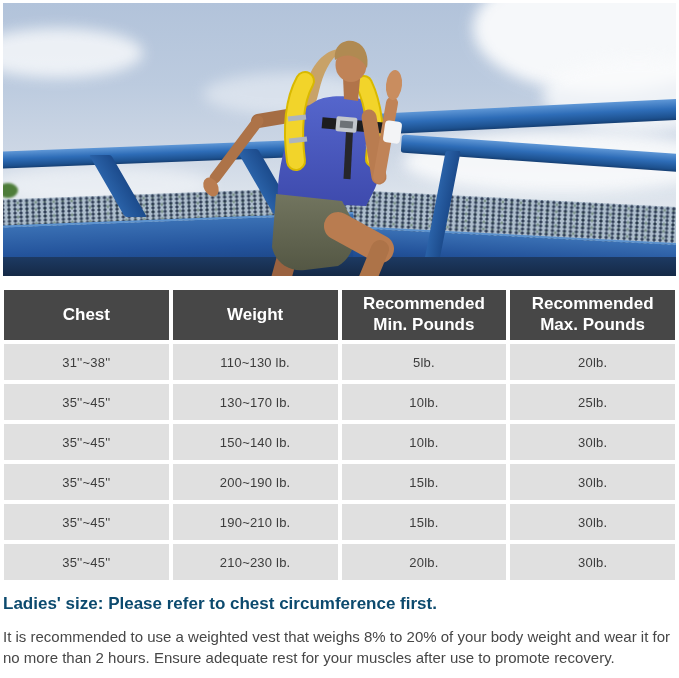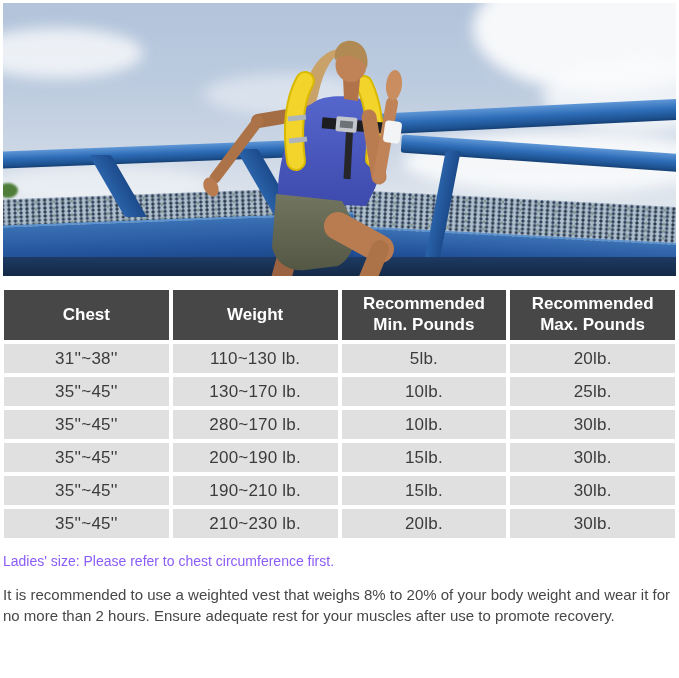--- a/index.html
+++ b/index.html
@@ -51,26 +51,26 @@
   .tree { position:absolute; left:-5px; top:180px; width:20px; height:15px;
     background:#4e7d3a; border-radius:50%; filter:blur(1px); }
 
   .runner { position:absolute; left:185px; top:18px; }
 
   
   .size-table { width:679px; margin-top:10px; border-collapse:separate; border-spacing:4px;
     table-layout:fixed; }
   .size-table th { background:#474747; color:#ffffff; font-size:17px; font-weight:bold;
     height:50px; text-align:center; line-height:1.22; padding:0 6px; }
-  .size-table td { background:#e0e0e0; color:#3c3c3c; font-size:17px; height:29px;
+  .size-table td { background:#e0e0e0; color:#3c3c3c; font-size:13px; height:36px;
     text-align:center; letter-spacing:.2px; }
 
   
   .notes { padding:9px 3px 0 3px; }
-  .note-accent { color:#8b5cf6; font-size:14px; font-weight:normal; line-height:21px; }
+  .note-accent { color:#0c4a6e; font-size:17px; font-weight:bold; line-height:21px; }
   .note-body { color:#474747; font-size:15px; line-height:20.5px; margin-top:13px; }
 </style>
 </head>
 <body>
 
 <div class="canvas">
 
   <div class="photo">
     <div class="cloud cl1"></div>
     <div class="cloud cl2"></div>
@@ -162,21 +162,21 @@
           <td>20lb.</td>
         </tr>
         <tr>
           <td>35''~45''</td>
           <td>130~170 lb.</td>
           <td>10lb.</td>
           <td>25lb.</td>
         </tr>
         <tr>
           <td>35''~45''</td>
-          <td>280~170 lb.</td>
+          <td>150~140 lb.</td>
           <td>10lb.</td>
           <td>30lb.</td>
         </tr>
         <tr>
           <td>35''~45''</td>
           <td>200~190 lb.</td>
           <td>15lb.</td>
           <td>30lb.</td>
         </tr>
         <tr>

